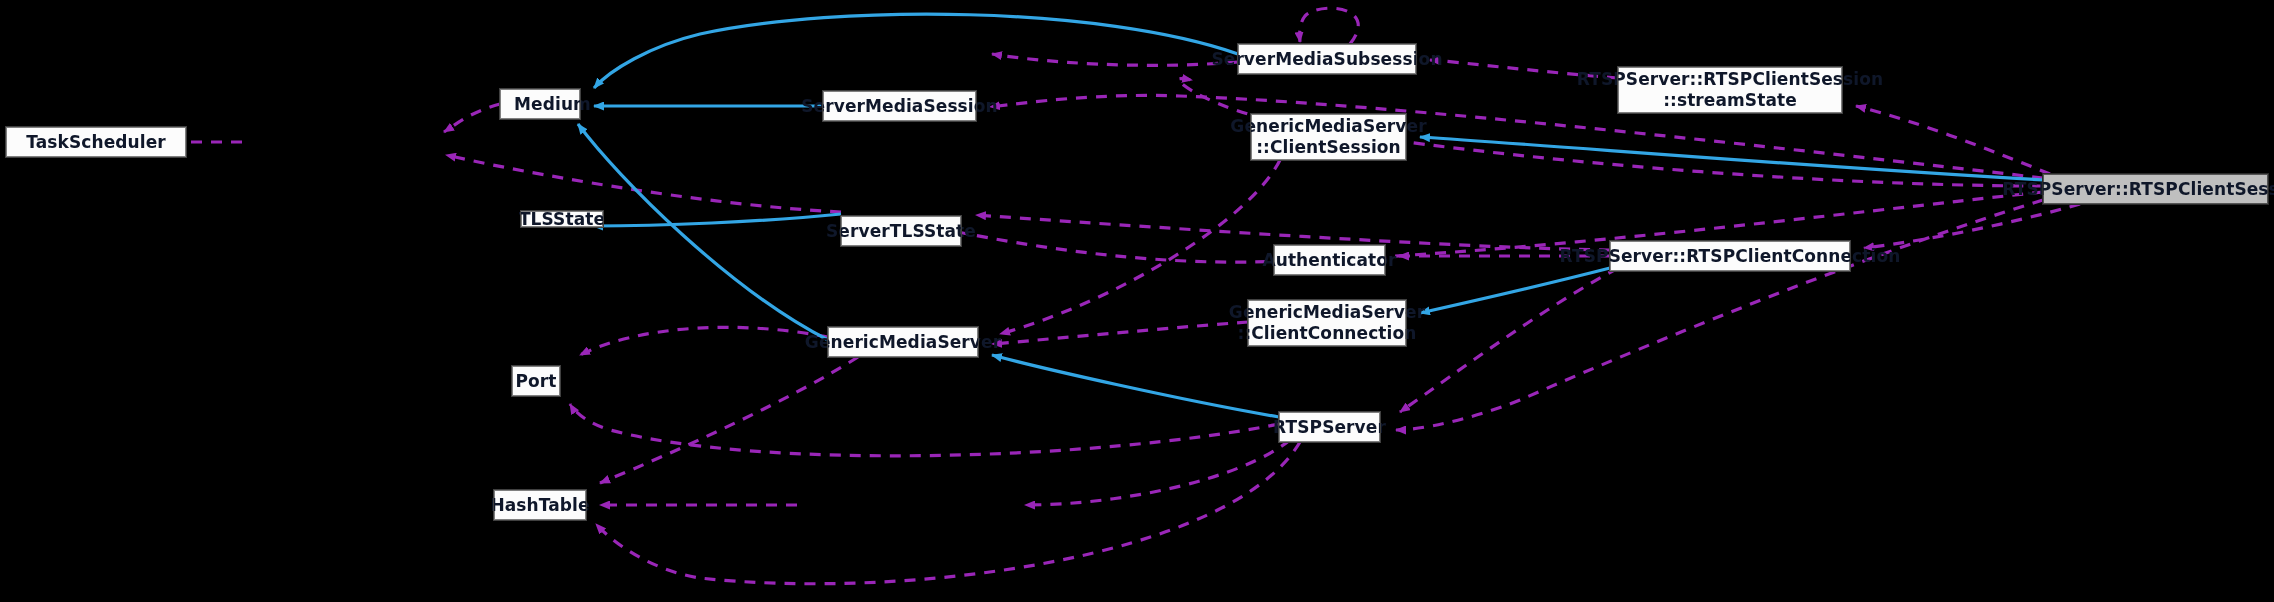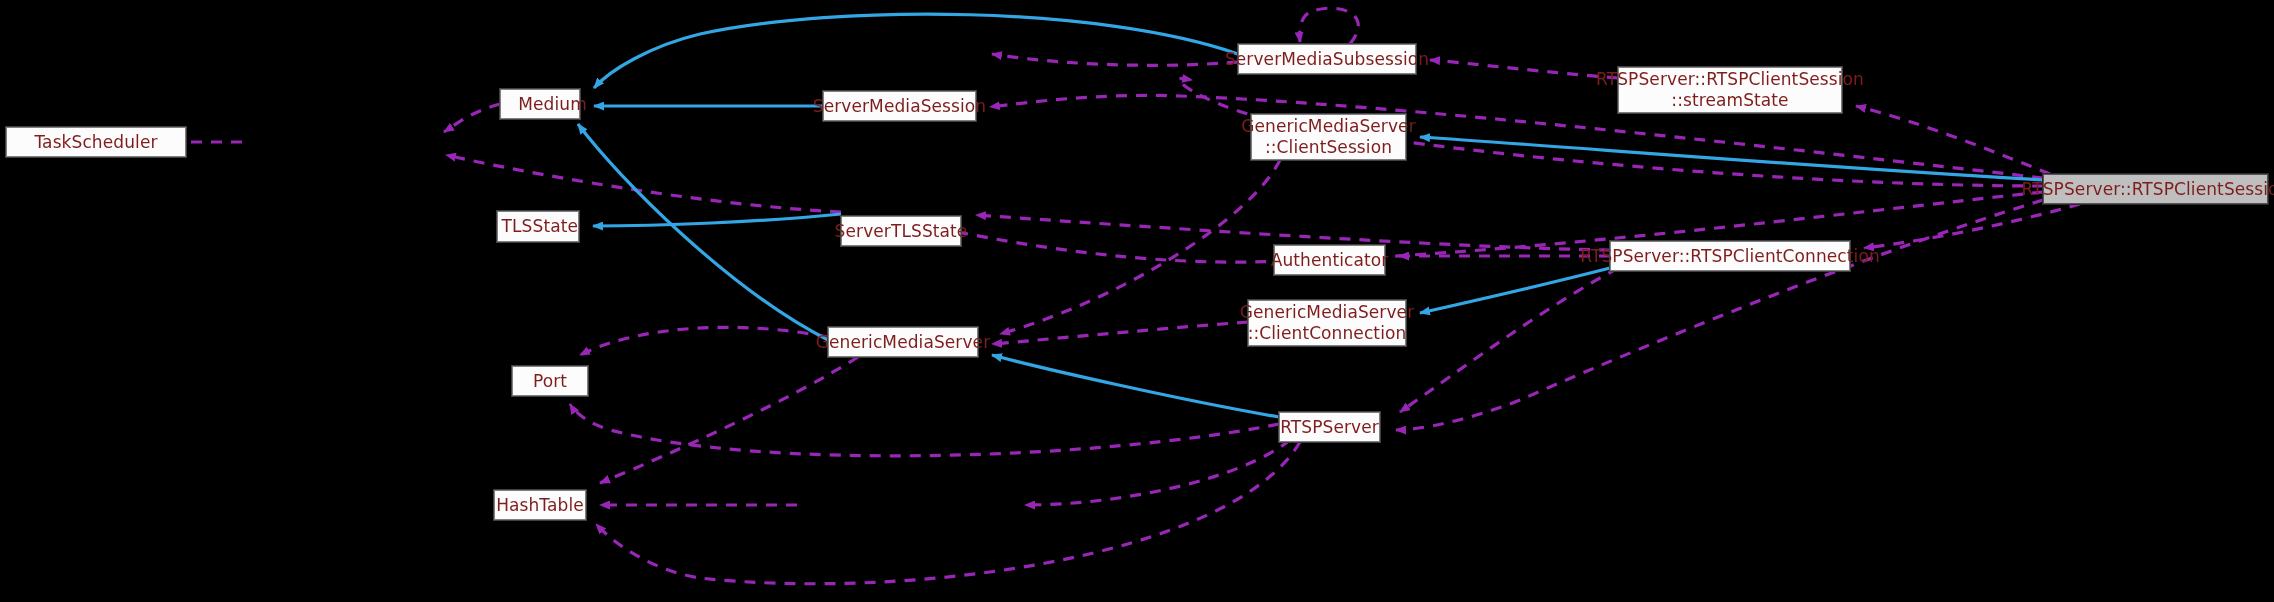--- a/index.html
+++ b/index.html
@@ -24,27 +24,28 @@
   .node-box {
     position: absolute;
     box-sizing: border-box;
     background: #fcfcfc;
     border: 1px solid #808080;
     outline: 1px solid #404040;
     display: flex;
     align-items: center;
     justify-content: center;
     flex-direction: column;
-    color: #7f1d1d;
+    color: #0f172a;
     font-size: 17px;
     line-height: 1.22;
     letter-spacing: 0.1px;
     text-align: center;
     white-space: nowrap;
     z-index: 5;
+    font-weight: bold;
   }
   .node-box.highlight {
     background: #bfbfbf;
     border: 1px solid #555555;
     outline: 1px solid #2a2a2a;
   }
   .node-line { display: block; }
 </style>
 </head>
 <body>
@@ -127,24 +128,24 @@
       <path d="M1610,268 C1540,286 1460,304 1420,313"></path>
     </g>
   </svg>
 
   <div class="node-box" style="left:6px;  top:127px; width:180px; height:30px;">
       <span class="node-line">TaskScheduler</span>
     </div>
   <div class="node-box" style="left:500px;top:89px;  width:80px;  height:30px;padding-left:25px;">
       <span class="node-line">Medium</span>
     </div>
-  <div class="node-box" style="left:497px;top:211px; width:82px;  height:31px;align-items:flex-end;">
+  <div class="node-box" style="left:521px;top:211px; width:82px;  height:16px;">
       <span class="node-line">TLSState</span>
     </div>
-  <div class="node-box" style="left:512px;top:366px; width:76px;  height:30px;text-align:center;">
+  <div class="node-box" style="left:512px;top:366px; width:48px;  height:30px;text-align:center;">
       <span class="node-line">Port</span>
     </div>
   <div class="node-box" style="left:494px;top:490px; width:92px;  height:30px;">
       <span class="node-line">HashTable</span>
     </div>
   <div class="node-box" style="left:823px;top:91px;  width:153px; height:30px;">
       <span class="node-line">ServerMediaSession</span>
     </div>
   <div class="node-box" style="left:841px;top:200px; width:120px; height:30px;margin-top:16px;">
       <span class="node-line">ServerTLSState</span>

